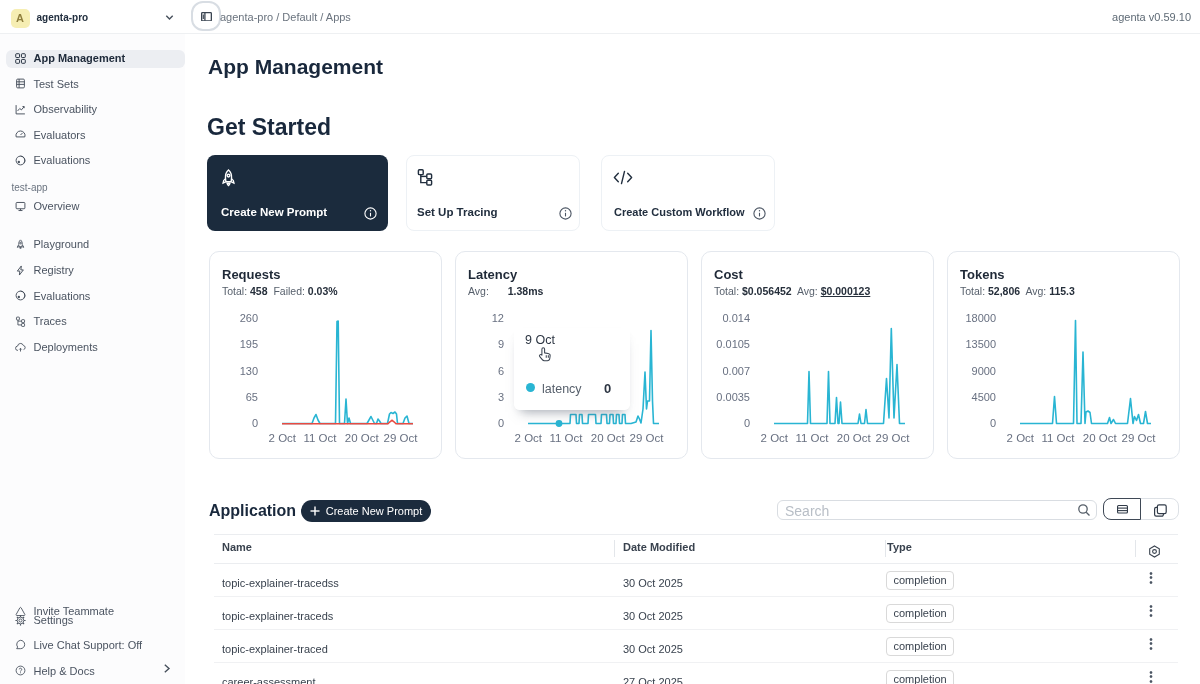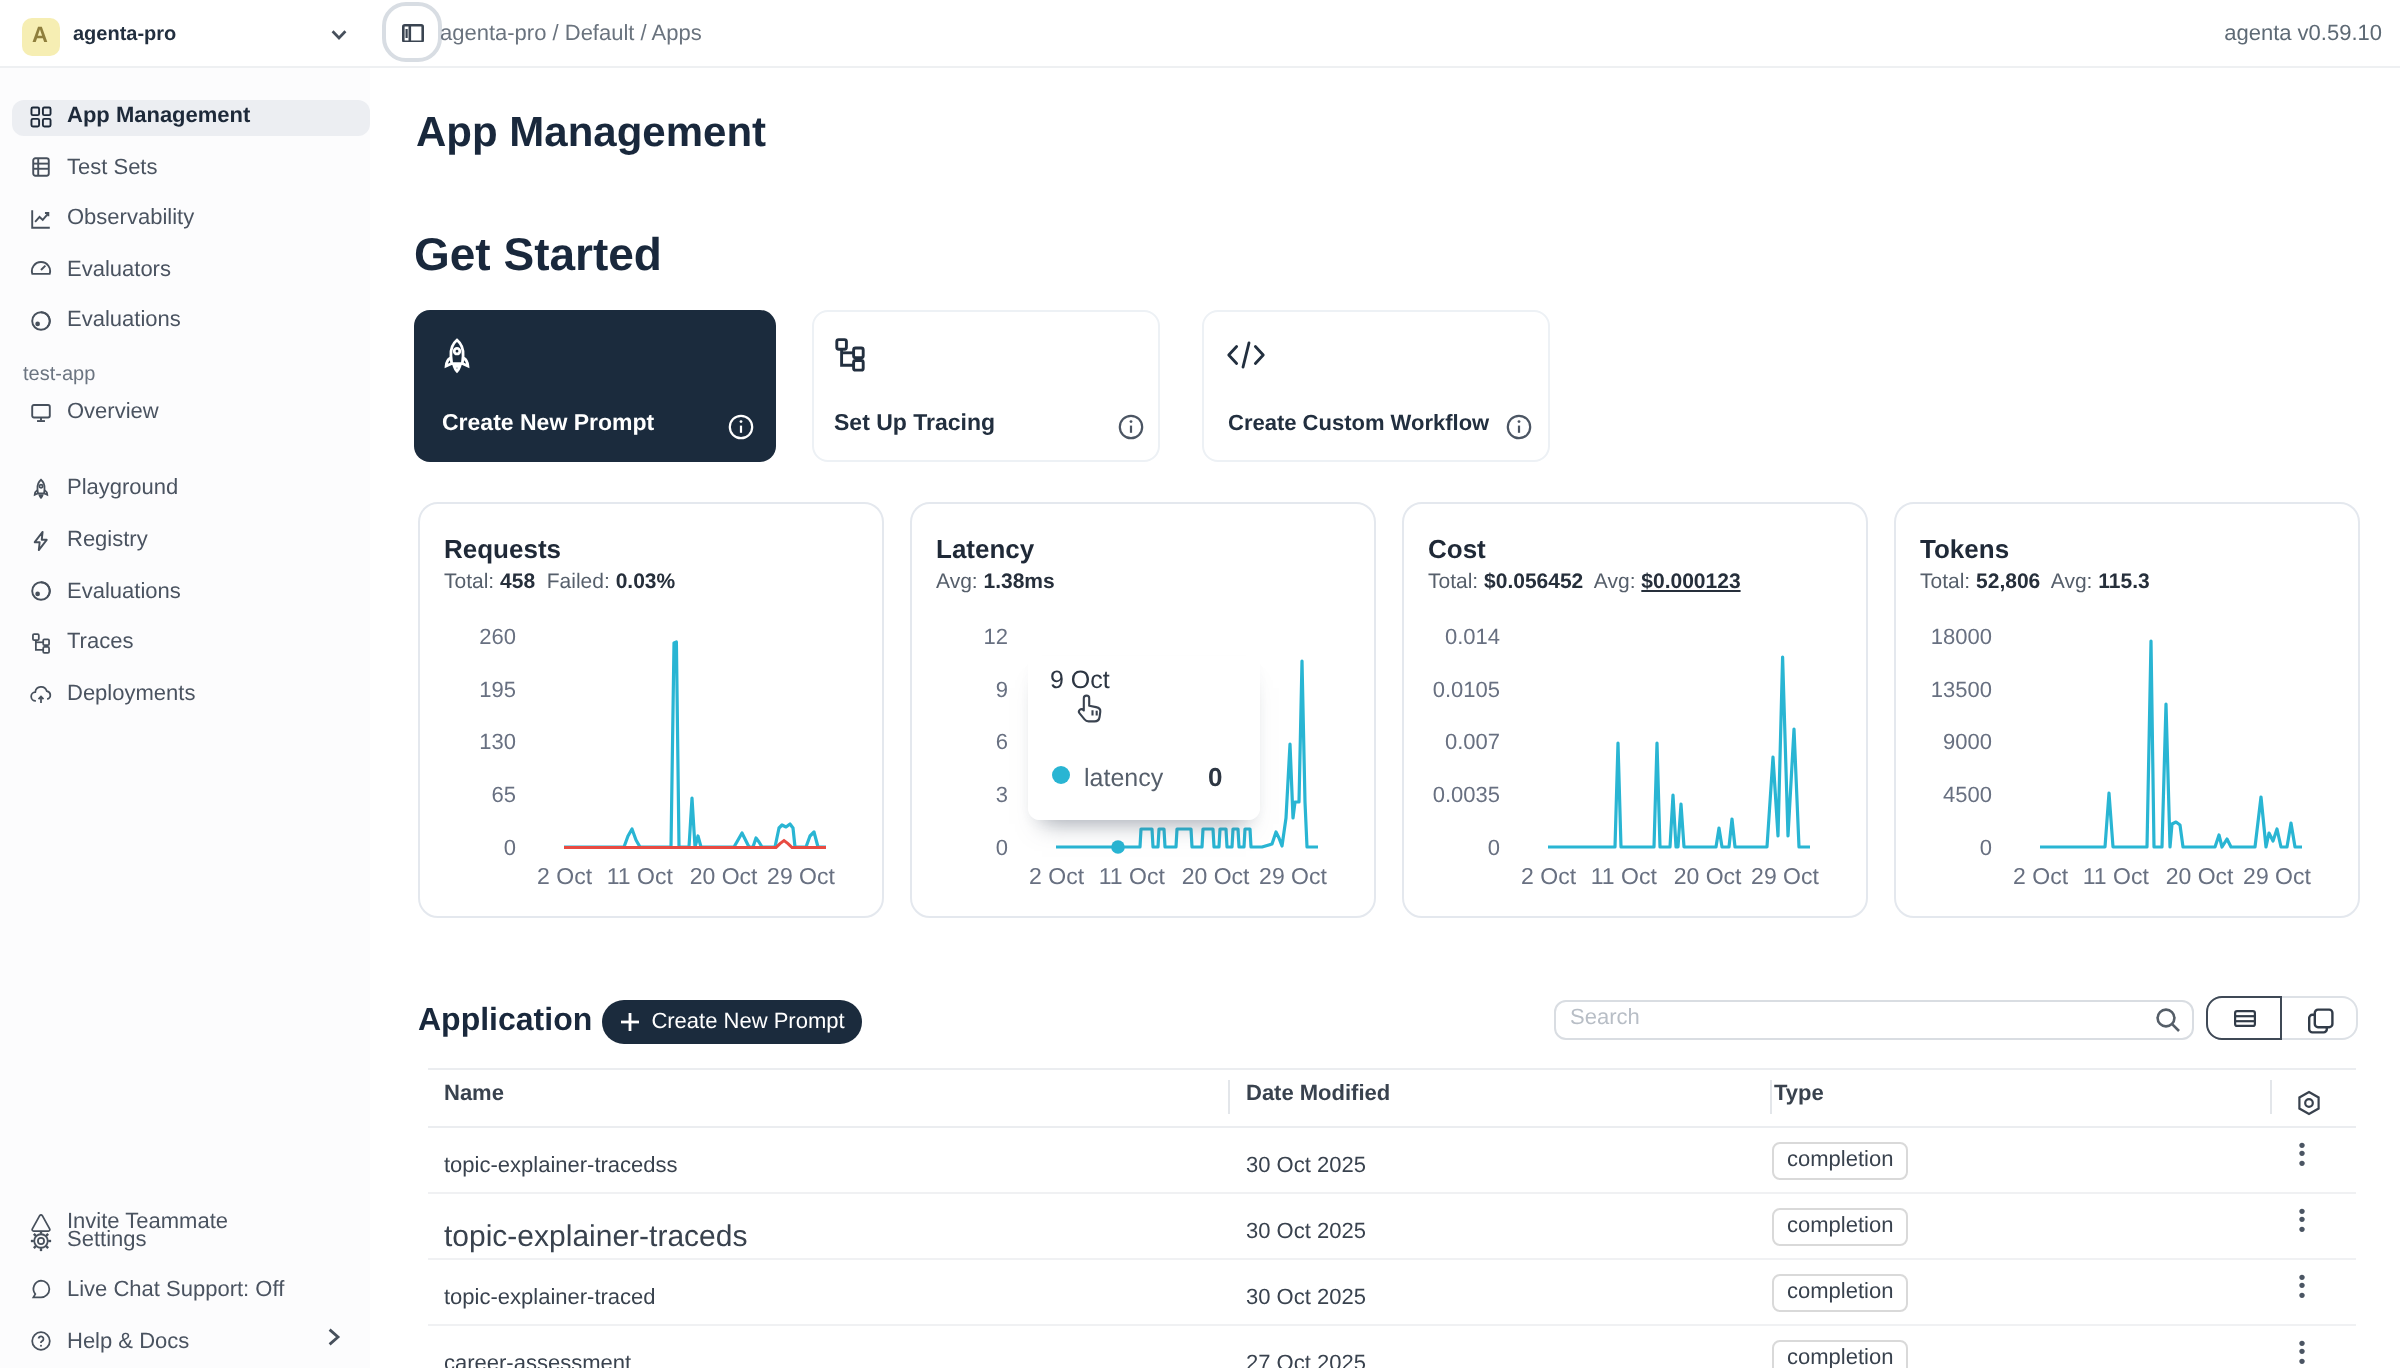--- a/index.html
+++ b/index.html
@@ -208,21 +208,21 @@
 <div class="abs" style="left:614px;top:205.5px;font-size:11px;font-weight:bold;color:#222f3f;">Create Custom Workflow</div>
 
 <div class="abs" style="left:208.5px;top:251px;width:233px;height:208px;border:1px solid #e4e8ee;border-radius:10px;"></div>
 <div class="abs" style="left:454.5px;top:251px;width:233px;height:208px;border:1px solid #e4e8ee;border-radius:10px;"></div>
 <div class="abs" style="left:700.5px;top:251px;width:233px;height:208px;border:1px solid #e4e8ee;border-radius:10px;"></div>
 <div class="abs" style="left:946.5px;top:251px;width:233px;height:208px;border:1px solid #e4e8ee;border-radius:10px;"></div>
 
 <div class="abs" style="left:222px;top:267px;font-size:13px;font-weight:bold;color:#1f2937;">Requests</div>
 <div class="abs" style="left:222px;top:284.5px;font-size:10.5px;color:#565f6b;">Total: <b style="color:#262f3b;">458</b>&nbsp; Failed: <b style="color:#262f3b;">0.03%</b></div>
 <div class="abs" style="left:468px;top:267px;font-size:13px;font-weight:bold;color:#1f2937;">Latency</div>
-<div class="abs" style="left:468px;top:284.5px;font-size:10.5px;color:#565f6b;">Avg: <b style="color:#262f3b;">1.38ms</b></div>
+<div class="abs" style="left:468px;top:284.5px;font-size:10.5px;color:#565f6b;">Avg: <b style="color:#262f3b;margin-left:16px;">1.38ms</b></div>
 <div class="abs" style="left:714px;top:267px;font-size:13px;font-weight:bold;color:#1f2937;">Cost</div>
 <div class="abs" style="left:714px;top:284.5px;font-size:10.5px;color:#565f6b;">Total: <b style="color:#262f3b;">$0.056452</b>&nbsp; Avg: <b style="color:#262f3b;text-decoration:underline;">$0.000123</b></div>
 <div class="abs" style="left:960px;top:267px;font-size:13px;font-weight:bold;color:#1f2937;">Tokens</div>
 <div class="abs" style="left:960px;top:284.5px;font-size:10.5px;color:#565f6b;">Total: <b style="color:#262f3b;">52,806</b>&nbsp; Avg: <b style="color:#262f3b;">115.3</b></div>
 
 <svg class="abs" style="left:208.5px;top:251px;" width="233" height="208" viewBox="0 0 233 208">
   <text class="ylab" x="49" y="71" text-anchor="end">260</text>
   <text class="ylab" x="49" y="97.4" text-anchor="end">195</text>
   <text class="ylab" x="49" y="123.7" text-anchor="end">130</text>
   <text class="ylab" x="49" y="150" text-anchor="end">65</text>
@@ -290,21 +290,21 @@
 <div class="abs" style="left:301px;top:500px;width:130px;height:22px;background:#1b2b3d;border-radius:13px;
   display:flex;align-items:center;justify-content:center;gap:6px;color:#fff;font-size:11px;">
   <svg width="10" height="10" viewBox="0 0 10 10" stroke="#fff" stroke-width="1.4">
       <line x1="5" y1="0.5" x2="5" y2="9.5"></line>
       <line x1="0.5" y1="5" x2="9.5" y2="5"></line>
     </svg>
   <span>Create New Prompt</span>
 </div>
 
 <div class="abs" style="left:777px;top:500px;width:320px;height:20px;border:1px solid #d9dde2;border-radius:6px;background:#fff;"></div>
-<div class="abs" style="left:785px;top:503px;font-size:11px;color:#b8bec6;">Search</div>
+<div class="abs" style="left:785px;top:503px;font-size:14px;color:#b8bec6;">Search</div>
 <svg class="abs" style="left:1077px;top:503px;" width="14" height="14" viewBox="0 0 14 14" fill="none" stroke="#555e68" stroke-width="1.3">
     <circle cx="6" cy="6" r="4.2"></circle>
     <line x1="9.2" y1="9.2" x2="12.5" y2="12.5"></line>
   </svg>
 
 <div class="abs" style="left:1103px;top:498px;width:76px;height:22px;border:1px solid #dde1e6;border-radius:8px;background:#fff;"></div>
 <div class="abs" style="left:1103px;top:498px;width:37.5px;height:22px;border:1.3px solid #3f4956;border-radius:8px 0 0 8px;background:#fff;"></div>
 <svg class="abs" style="left:1116.5px;top:505px;" width="11" height="8.5" viewBox="0 0 11 8.5" fill="none" stroke="#313b48" stroke-width="1.1">
     <rect x="0.55" y="0.55" width="9.9" height="7.4" rx="1"></rect>
     <line x1="0.55" y1="3.1" x2="10.45" y2="3.1"></line>
@@ -329,21 +329,21 @@
 
 <div class="abs" style="left:214px;top:563.5px;width:964px;height:33px;border-bottom:1px solid #f0f1f3;"></div>
 <div class="abs" style="left:214px;top:596.5px;width:964px;height:33px;border-bottom:1px solid #f0f1f3;"></div>
 <div class="abs" style="left:214px;top:629.5px;width:964px;height:33px;border-bottom:1px solid #f0f1f3;"></div>
 
 <div class="abs" style="left:222px;top:576.5px;font-size:11px;color:#39424e;">topic-explainer-tracedss</div>
 <div class="abs" style="left:623px;top:576.5px;font-size:11px;color:#39424e;">30 Oct 2025</div>
 <div class="abs" style="left:886px;top:570.5px;height:19px;padding:0 6.5px;border:1px solid #d9d9d9;border-radius:4px;font-size:11px;color:#39424e;display:flex;align-items:center;">completion</div>
 <div class="abs" style="left:1146px;top:571.5px;font-size:10px;color:#4b5563;line-height:4.5px;text-align:center;width:10px;">•<br>•<br>•</div>
 
-<div class="abs" style="left:222px;top:609.5px;font-size:15px;color:#39424e;">topic-explainer-traceds</div>
+<div class="abs" style="left:222px;top:609.5px;font-size:11px;color:#39424e;">topic-explainer-traceds</div>
 <div class="abs" style="left:623px;top:609.5px;font-size:11px;color:#39424e;">30 Oct 2025</div>
 <div class="abs" style="left:886px;top:603.5px;height:19px;padding:0 6.5px;border:1px solid #d9d9d9;border-radius:4px;font-size:11px;color:#39424e;display:flex;align-items:center;">completion</div>
 <div class="abs" style="left:1146px;top:604.5px;font-size:10px;color:#4b5563;line-height:4.5px;text-align:center;width:10px;">•<br>•<br>•</div>
 
 <div class="abs" style="left:222px;top:642.5px;font-size:11px;color:#39424e;">topic-explainer-traced</div>
 <div class="abs" style="left:623px;top:642.5px;font-size:11px;color:#39424e;">30 Oct 2025</div>
 <div class="abs" style="left:886px;top:636.5px;height:19px;padding:0 6.5px;border:1px solid #d9d9d9;border-radius:4px;font-size:11px;color:#39424e;display:flex;align-items:center;">completion</div>
 <div class="abs" style="left:1146px;top:637.5px;font-size:10px;color:#4b5563;line-height:4.5px;text-align:center;width:10px;">•<br>•<br>•</div>
 
 <div class="abs" style="left:222px;top:675.5px;font-size:11px;color:#39424e;">career-assessment</div>

